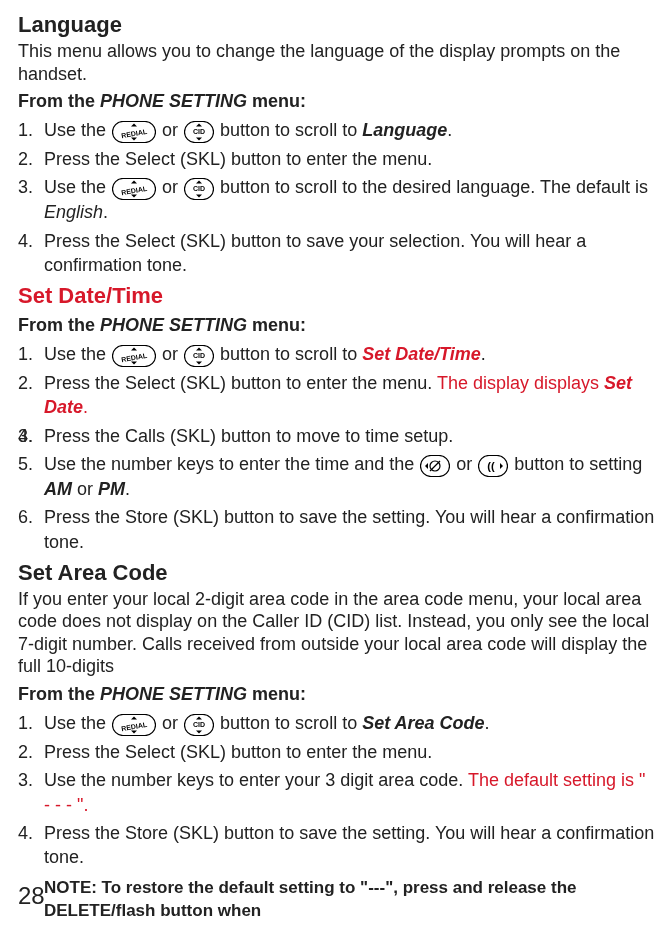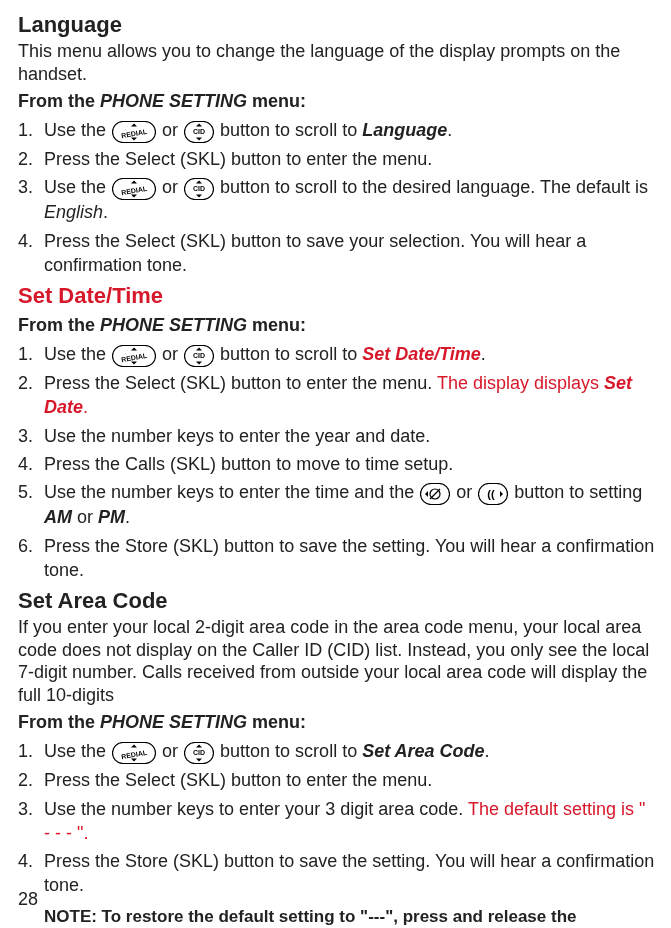--- a/index.html
+++ b/index.html
@@ -64,21 +64,21 @@
   .note {
     font-size: 17px;
     font-weight: 700;
     margin: 8px 0 0 26px;
     line-height: 1.3;
   }
   .pagenum {
     position: absolute;
     left: 18px;
     bottom: 18px;
-    font-size: 18px;
+    font-size: 24px;
   }
 </style>
 </head>
 <body>
 
 <svg width="0" height="0" style="position:absolute">
   <defs>
     <g id="redial-btn">
       <rect x="0.5" y="0.5" width="43" height="21" rx="10.5" fill="#fff" stroke="#000" stroke-width="1.2"></rect>
       <text x="22" y="15" text-anchor="middle" font-family="Arial" font-size="7" font-weight="700" transform="rotate(-10 22 12)">REDIAL</text>
@@ -151,21 +151,20 @@
         </svg><span> or </span><svg class="pill" width="30" height="22">
           <use href="#cid-btn"></use>
         </svg><span> button to scroll to </span><span class="bi red-txt">Set Date/Time</span><span>.</span>
     </li>
     <li>
       <span class="num">2.</span>
       <span>Press the </span><span class="bold">Select (SKL)</span><span> button to enter the menu. </span><span class="red-txt">The display displays </span><span class="bi red-txt">Set Date</span><span class="red-txt">.</span>
     </li>
     <li>
       <span class="num">3.</span>
-      <span>Use the number keys to enter the year and date.</span>
     </li>
     <li>
       <span class="num">4.</span>
       <span>Press the </span><span class="bold">Calls (SKL)</span><span> button to move to time setup.</span>
     </li>
     <li>
       <span class="num">5.</span>
       <span>Use the number keys to enter the time and the </span><svg class="pill" width="30" height="22">
           <use href="#mute-btn"></use>
         </svg><span> or </span><svg class="pill" width="30" height="22">

